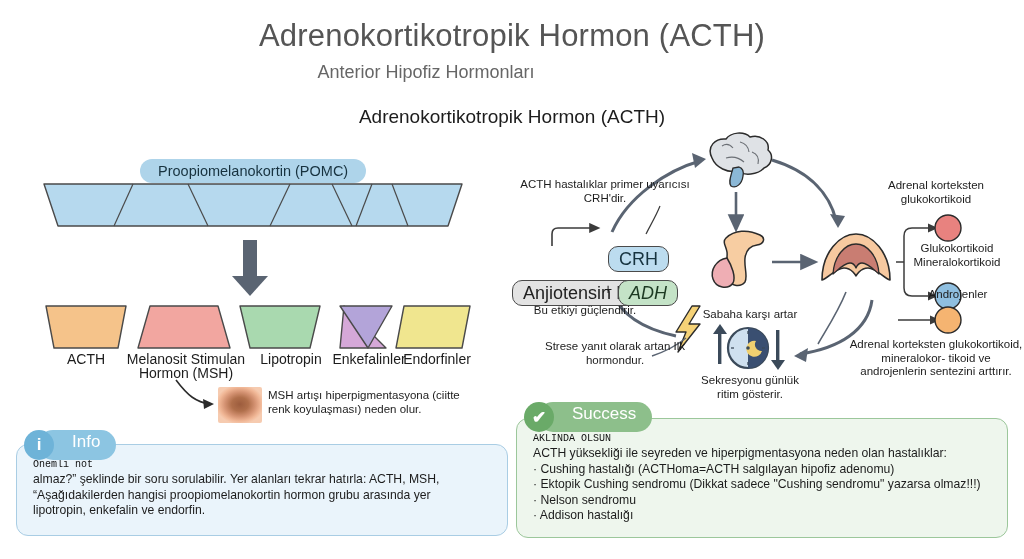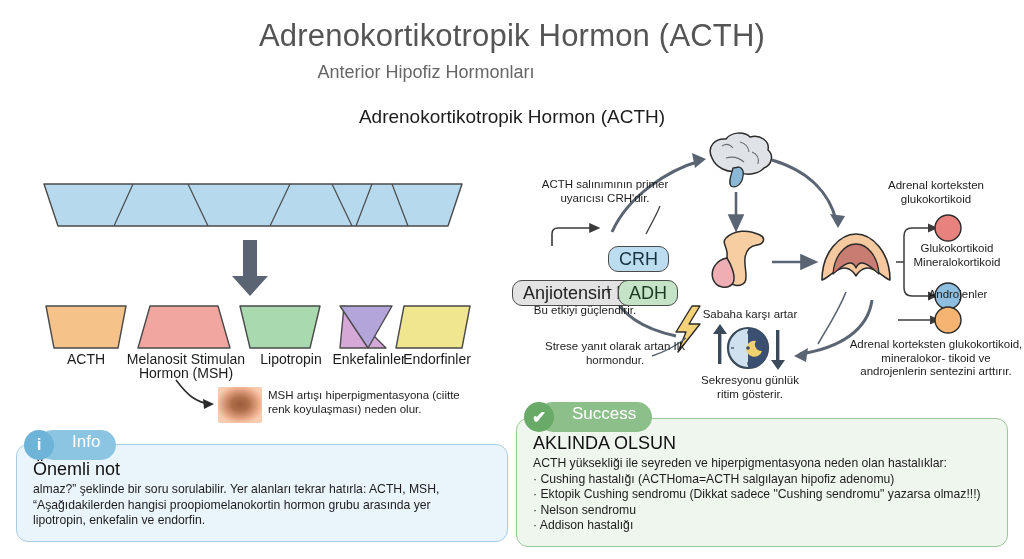--- a/index.html
+++ b/index.html
@@ -64,21 +64,21 @@
   .cal-badge {
     height:30px; display:flex; align-items:center;
     border-radius:15px; padding:0 16px 7px 34px;
     font-size:17px; color:#fff; margin-left:-16px;
   }
   .cal-circle {
     width:30px; height:30px; border-radius:50%;
     display:flex; align-items:center; justify-content:center;
     color:#fff; font-size:17px; font-weight:700; z-index:4; position:relative;
   }
-  .box-title { font-size:18px; color:#111; margin:0 0 2px 0; }
+  .box-title { font-size:10px; color:#111; margin:0 0 2px 0;font-family:Liberation Mono, monospace; }
   .box-text { font-size:12.2px; line-height:15.5px; color:#1c1c1c; }
   .box-text .line { display:block; }
 
   #info-callout { left:16px; top:432px; width:492px; }
   #info-callout .body {
     border-color:#a9cde4; background:#eaf4fb; margin-top:12px;
     min-height:92px;
   }
   #info-callout .cal-circle { background:#6eb3d8; }
   #info-callout .cal-badge { background:#8cc5e2; }
@@ -110,20 +110,21 @@
 </style>
 </head>
 <body>
 
 <div class="page">
 
   <div class="main-title">Adrenokortikotropik Hormon (ACTH)</div>
   <div class="sub-title">Anterior Hipofiz Hormonları</div>
   <div class="section-title">Adrenokortikotropik Hormon (ACTH)</div>
 
+  <div class="pomc-pill">Proopiomelanokortin (POMC)</div>
 
   <svg class="svgwrap" width="1024" height="559">
     <g>
       <polygon points="44,184 462,184 448,226 58,226" fill="#b6d9ee" stroke="#4a4a4a" stroke-width="1.4" stroke-linejoin="round"></polygon>
       <line x1="133" y1="184" x2="114" y2="226" stroke="#4a4a4a" stroke-width="1.2"></line>
       <line x1="188" y1="184" x2="208" y2="226" stroke="#4a4a4a" stroke-width="1.2"></line>
       <line x1="290" y1="184" x2="270" y2="226" stroke="#4a4a4a" stroke-width="1.2"></line>
       <line x1="332" y1="184" x2="352" y2="226" stroke="#4a4a4a" stroke-width="1.2"></line>
       <line x1="372" y1="184" x2="356" y2="226" stroke="#4a4a4a" stroke-width="1.2"></line>
       <line x1="392" y1="184" x2="408" y2="226" stroke="#4a4a4a" stroke-width="1.2"></line>
@@ -262,24 +263,24 @@
     <g>
       <path d="M552 246 v -12 q 0 -6 6 -6 h 36" stroke="#3b3b3b" stroke-width="1.6" fill="none" marker-end="url(#ahd)"></path>
     </g>
 
     <path d="M660 206 C 656 216, 650 226, 646 234" stroke="#3b3b3b" stroke-width="1.2" fill="none"></path>
   </svg>
 
   <div class="pill" id="pill-crh" style="left:608px; top:246px;">CRH</div>
   <div class="pill" id="pill-ang" style="left:512px; top:280px;">Anjiotensin II</div>
   <span class="plus" style="left:604px; top:281px;">+</span>
-  <div class="pill" id="pill-adh" style="left:618px; top:280px;">ADH</div>
+  <div class="pill" id="pill-adh" style="left:618px; top:280px;font-style:italic;">ADH</div>
 
   <div class="dtext dcenter" style="left:520px; top:178px; width:170px;">
-    <span class="line">ACTH salınımının</span>
+    <span class="line">ACTH hastalıklar</span>
     <span class="line">primer uyarıcısı CRH'dir.</span>
   </div>
 
   <div class="dtext dcenter" style="left:530px; top:304px; width:110px;">
     <span class="line">Bu etkiyi</span>
     <span class="line">güçlendirir.</span>
   </div>
 
   <div class="dtext dcenter" style="left:545px; top:340px; width:140px;">
     <span class="line">Strese yanıt olarak</span>

